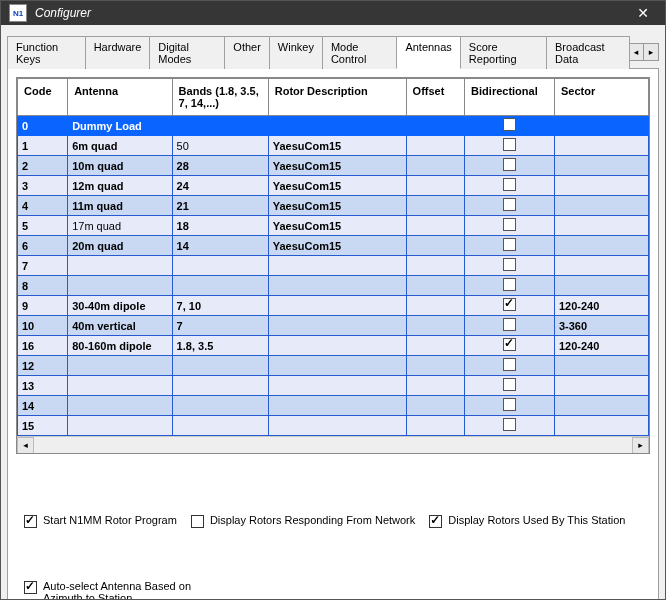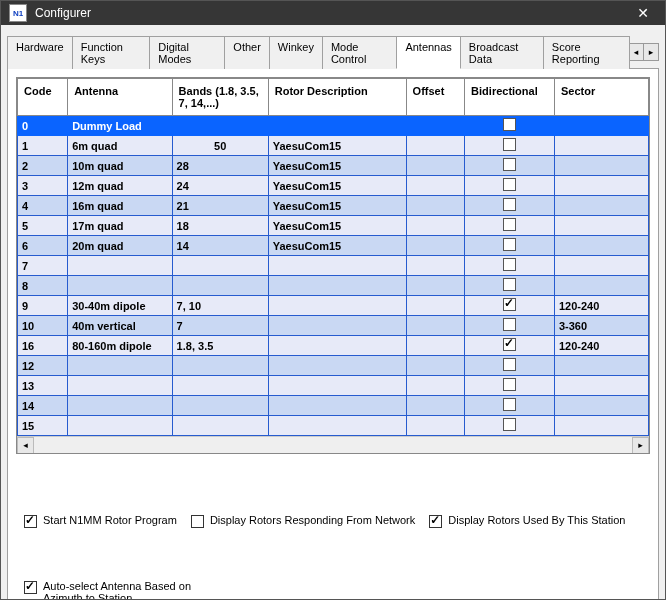--- a/index.html
+++ b/index.html
@@ -1,20 +1,20 @@
 <!DOCTYPE html>
 <html><head>
 <meta charset="utf-8">
 <style>
 * { box-sizing: border-box; font-family: "Segoe UI", Tahoma, sans-serif; }
 html, body { margin: 0; padding: 0; background: #fff; }
 .window { width: 666px; height: 600px; border: 1px solid #555; background: #f0f0f0; display: flex; flex-direction: column; overflow: hidden; }
 .titlebar { background: #363636; color: #fff; height: 30px; display: flex; align-items: center; padding: 0 8px; font-size: 12px; }
 .titlebar .appicon { width: 18px; height: 18px; background: #fff; margin-right: 8px; display:flex; align-items:center; justify-content:center; font-size:8px; font-weight:bold; color:#1040c0; border:1px solid #888;}
-.titlebar .title { flex: 1; }
+.titlebar .title { flex: 1; font-style: italic; }
 .titlebar .close { font-size: 14px; cursor: pointer; padding: 4px 8px; }
 .content { flex: 1; background: #f0f0f0; padding: 10px 6px 6px 6px; display:flex; flex-direction:column; }
 .tabstrip { display: flex; align-items: center; font-size: 11px; border-bottom:1px solid #a0a0a0;}
 .tab { padding: 4px 8px; border: 1px solid #a0a0a0; border-bottom: none; background: #f0f0f0; cursor: pointer; position:relative; top:1px; margin-right:-1px;}
 .tab.active { background: #fff; border-bottom:1px solid #fff; z-index:2;padding-left:8px;}
 .tabscroll { display:flex; margin-left:auto; }
 .tabscroll .btn { width:16px; height:18px; border:1px solid #999; background:#e8e8e8; font-size:9px; display:flex; align-items:center; justify-content:center; cursor:pointer; margin-left:-1px;}
 .panel { flex:1; background:#fff; border:1px solid #a0a0a0; border-top:none; padding:8px 8px 8px 8px; display:flex; flex-direction:column; overflow:hidden;gap:48px;}
 .grid-wrap { flex:1; border:1px solid #888; overflow:hidden; position:relative; display:flex; flex-direction:column;}
 .grid-scroll-y { overflow-y:scroll; overflow-x:hidden; flex:1;}
@@ -46,29 +46,29 @@
 <div class="window">
   <div class="titlebar">
     <div class="appicon">N1</div>
     <div class="title">Configurer</div>
     <div class="close">✕</div>
   </div>
   <div class="content">
     <div class="tabstrip">
 
       <div id="tabs-host" style="display:flex;">
+          <div class="tab">Function Keys</div>
           <div class="tab">Hardware</div>
-          <div class="tab">Function Keys</div>
           <div class="tab">Digital Modes</div>
           <div class="tab">Other</div>
           <div class="tab">Winkey</div>
           <div class="tab">Mode Control</div>
           <div class="tab active">Antennas</div>
+          <div class="tab">Score Reporting</div>
           <div class="tab">Broadcast Data</div>
-          <div class="tab">Score Reporting</div>
         </div>
       <div class="tabscroll">
         <div class="btn">◂</div>
         <div class="btn">▸</div>
       </div>
     </div>
     <div class="panel">
       <div class="grid-wrap">
         <div class="grid-scroll-y">
         <table class="grid">
@@ -98,21 +98,21 @@
                   <td style="font-weight: 600;">Dummy Load</td>
                   <td style="font-weight: 600;"></td>
                   <td style="font-weight: 600;"></td>
                   <td></td>
                   <td class="chkcell"><span class="chk"></span></td>
                   <td style="font-weight: 600;"></td>
                 </tr>
                 <tr class="alt">
                   <td style="font-weight: 600;">1</td>
                   <td style="font-weight: 600;">6m quad</td>
-                  <td style="font-weight: 700; text-align: center;">50</td>
+                  <td style="font-weight: 400;">50</td>
                   <td style="font-weight: 600;">YaesuCom15</td>
                   <td></td>
                   <td class="chkcell"><span class="chk"></span></td>
                   <td style="font-weight: 600;"></td>
                 </tr>
                 <tr class="">
                   <td style="font-weight: 600;">2</td>
                   <td style="font-weight: 600;">10m quad</td>
                   <td style="font-weight: 600;">28</td>
                   <td style="font-weight: 600;">YaesuCom15</td>
@@ -124,30 +124,30 @@
                   <td style="font-weight: 600;">3</td>
                   <td style="font-weight: 600;">12m quad</td>
                   <td style="font-weight: 600; margin-left: 22px;">24</td>
                   <td style="font-weight: 600;">YaesuCom15</td>
                   <td></td>
                   <td class="chkcell"><span class="chk"></span></td>
                   <td style="font-weight: 600;"></td>
                 </tr>
                 <tr class="">
                   <td style="font-weight: 600;">4</td>
-                  <td style="font-weight: 600;">16m quad</td>
+                  <td style="font-weight: 600;">11m quad</td>
                   <td style="font-weight: 600;">21</td>
                   <td style="font-weight: 600;">YaesuCom15</td>
                   <td></td>
                   <td class="chkcell"><span class="chk"></span></td>
                   <td style="font-weight: 600;"></td>
                 </tr>
                 <tr class="alt">
                   <td style="font-weight: 600;">5</td>
-                  <td style="font-weight: 700; margin-top: 29px;">17m quad</td>
+                  <td style="font-weight: 400; margin-top: 29px;">17m quad</td>
                   <td style="font-weight: 600;">18</td>
                   <td style="font-weight: 600;">YaesuCom15</td>
                   <td></td>
                   <td class="chkcell"><span class="chk"></span></td>
                   <td style="font-weight: 600;"></td>
                 </tr>
                 <tr class="">
                   <td style="font-weight: 600;">6</td>
                   <td style="font-weight: 600;">20m quad</td>
                   <td style="font-weight: 600;">14</td>

